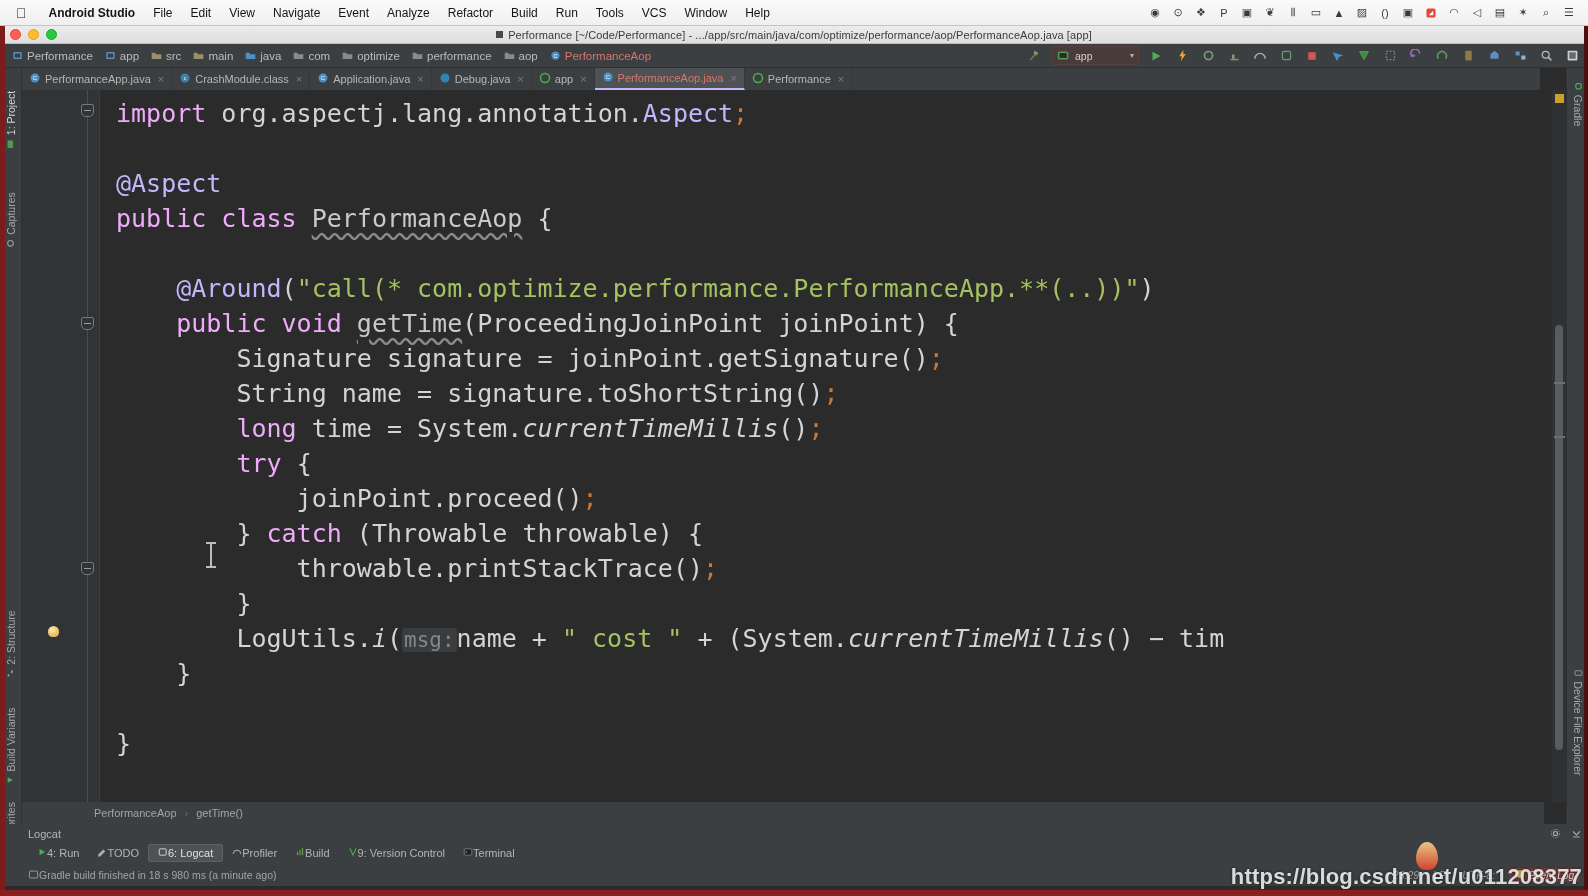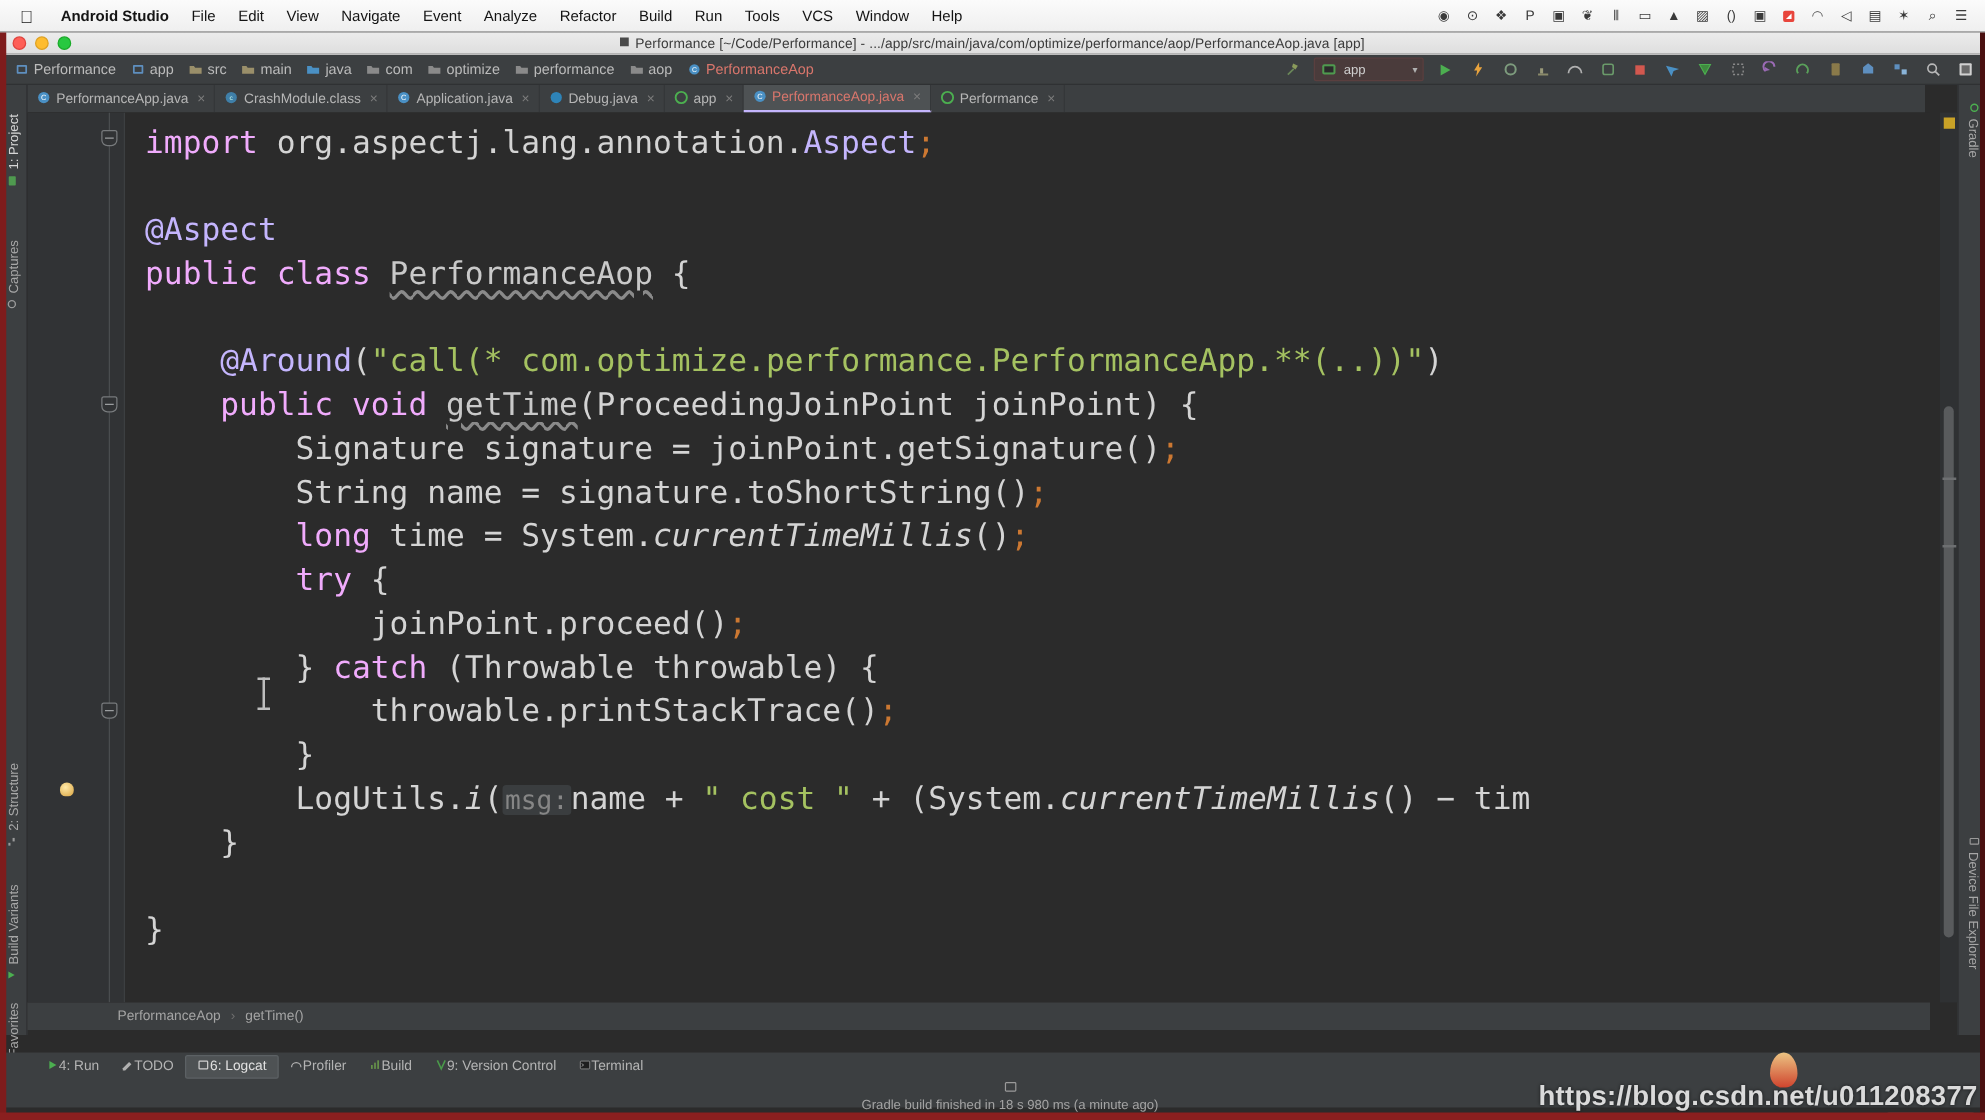--- a/index.html
+++ b/index.html
@@ -167,21 +167,21 @@
     position:absolute; top:842px; left:0; width:1588px; height:22px;
     background:#3c3f41; display:flex; align-items:center;
     font-size:11px; color:#b4b4b4; padding-left:28px; gap:0;
   }
   .btab{ display:flex;align-items:center;gap:0;padding:2px 9px; white-space:nowrap;}
   .btab.active{ background:#4e5254; border:1px solid #5c6164; border-radius:2px; color:#e0e0e0;}
   .bottom-tools-right{ margin-left:auto; display:flex; align-items:center; gap:10px; padding-right:6px;}
   .status-bar{
     position:absolute; top:864px; left:0; width:1588px; height:22px;
     background:#3c3f41; display:flex; align-items:center;
-    font-size:10.5px; color:#a3a3a3; padding-left:28px; gap:0;flex-direction:column;
+    font-size:10.5px; color:#a3a3a3; padding-left:28px; gap:0;
   }
   .status-right{ margin-left:auto; display:flex; align-items:center; gap:14px; padding-right:8px;font-style:italic;}
   .event-log{
     display:flex;align-items:center;gap:4px;
     background:#6b3a3a; color:#e8c9c9; padding:1px 6px; border-radius:2px; font-size:10px;
   }
   .watermark{
     position:absolute; right:6px; bottom:6px;
     font-size:22px; color:#e8e8e8; opacity:.92;
     font-family:"Liberation Sans", sans-serif;
@@ -590,20 +590,37 @@
     <div class="stripe-tick" style="top:292px;"></div>
     <div class="stripe-tick" style="top:346px;"></div>
   </div>
 
   <div class="editor-crumb">
     <span>PerformanceAop</span>
     <span class="sepc">›</span>
     <span>getTime()</span>
   </div>
 
+  <div class="bottom-panel">
+    <span>Logcat</span>
+    <div class="bottom-tools-right">
+      <span>
+        <svg width="11" height="11" viewBox="0 0 16 16">
+            <circle cx="8" cy="8" r="3" fill="none" stroke="#b0b0b0" stroke-width="1.6"></circle>
+            <circle cx="8" cy="8" r="6" fill="none" stroke="#b0b0b0" stroke-width="1.2" stroke-dasharray="2 2"></circle>
+          </svg>
+      </span>
+      <span>
+        <svg width="11" height="11" viewBox="0 0 16 16">
+            <path d="M3 5l5 5 5-5" fill="none" stroke="#b0b0b0" stroke-width="1.6"></path>
+            <path d="M3 13h10" stroke="#b0b0b0" stroke-width="1.4"></path>
+          </svg>
+      </span>
+    </div>
+  </div>
 
   <div class="bottom-tabs" id="bottom-tabs">
       <div class="btab">
         <span><svg width="10" height="10" viewBox="0 0 16 16">
             <path d="M4 3l9 5-9 5z" fill="#4caf50"></path>
           </svg></span>
         <span>4: Run</span>
       </div>
       <div class="btab">
         <span><svg width="10" height="10" viewBox="0 0 16 16">

